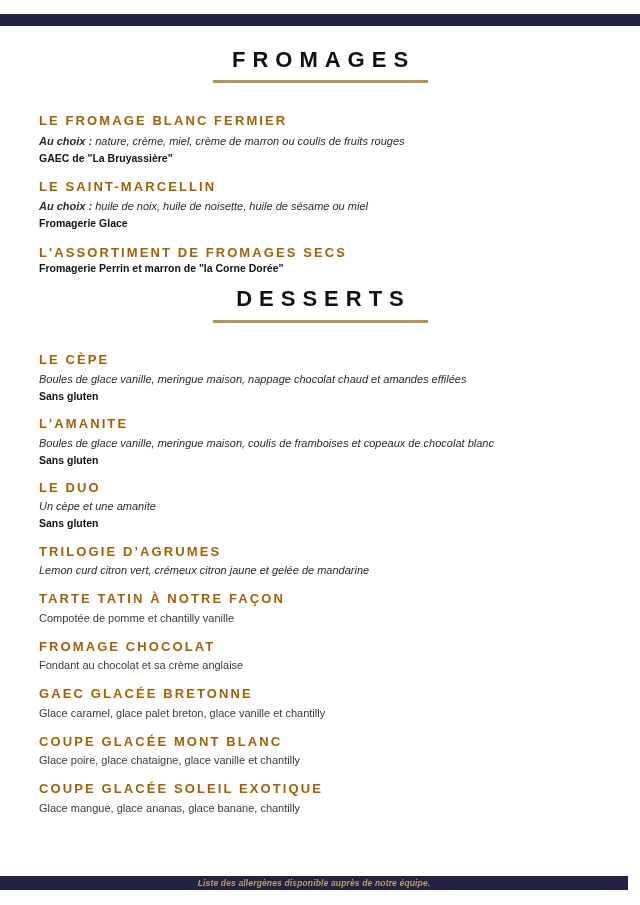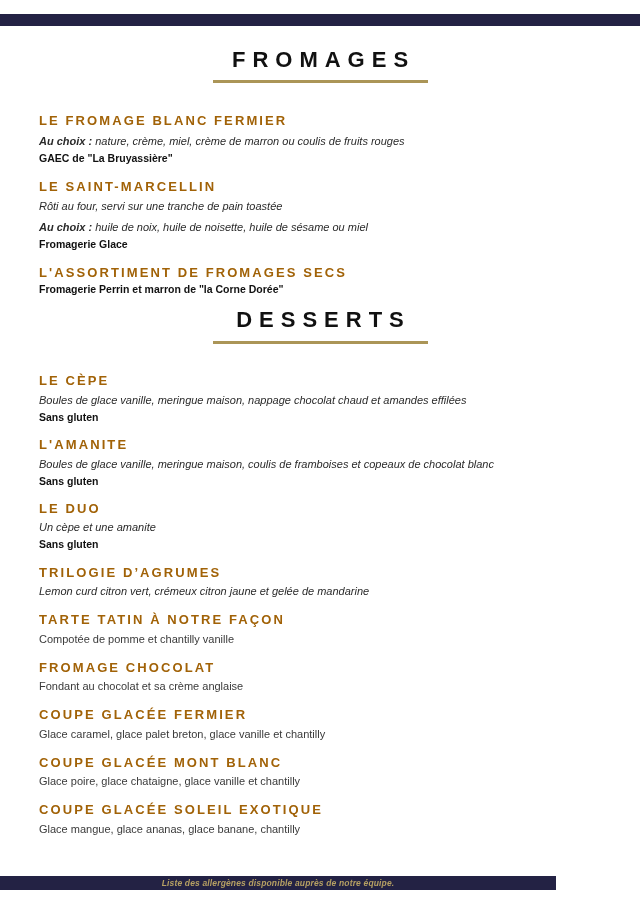--- a/index.html
+++ b/index.html
@@ -30,21 +30,21 @@
     top: 14px;
     width: 640px;
     height: 12px;
     background: #232244;
   }
 
   .footer-band {
     position: absolute;
     left: 0;
     top: 876px;
-    width: 556px;
+    width: 628px;
     height: 14px;
     background: #232244;
     display: flex;
     align-items: center;
     justify-content: center;
   }
   .footer-text {
     font-family: "Liberation Sans", sans-serif;
     font-size: 8.5px;
     font-weight: bold;
@@ -154,21 +154,20 @@
       <div class="items cheese">
 
         <div class="item">
           <div class="item-name">LE FROMAGE BLANC FERMIER</div>
           <div class="item-desc"><span class="lead">Au choix :</span><span> nature, crème, miel, crème de marron ou coulis de fruits rouges</span></div>
           <div class="item-note">GAEC de "La Bruyassière"</div>
         </div>
 
         <div class="item">
           <div class="item-name">LE SAINT-MARCELLIN</div>
-          <div class="item-desc">Rôti au four, servi sur une tranche de pain toastée</div>
           <div class="item-desc"><span class="lead">Au choix :</span><span> huile de noix, huile de noisette, huile de sésame ou miel</span></div>
           <div class="item-note">Fromagerie Glace</div>
         </div>
 
         <div class="item">
           <div class="item-name">L'ASSORTIMENT DE FROMAGES SECS</div>
           <div class="item-note">Fromagerie Perrin et marron de "la Corne Dorée"</div>
         </div>
 
       </div>
@@ -209,21 +208,21 @@
           <div class="item-name">TARTE TATIN À NOTRE FAÇON</div>
           <div class="item-desc plain">Compotée de pomme et chantilly vanille</div>
         </div>
 
         <div class="item">
           <div class="item-name">FROMAGE CHOCOLAT</div>
           <div class="item-desc plain">Fondant au chocolat et sa crème anglaise</div>
         </div>
 
         <div class="item">
-          <div class="item-name">COUPE GLACÉE FERMIER</div>
+          <div class="item-name">GAEC GLACÉE BRETONNE</div>
           <div class="item-desc plain">Glace caramel, glace palet breton, glace vanille et chantilly</div>
         </div>
 
         <div class="item">
           <div class="item-name">COUPE GLACÉE MONT BLANC</div>
           <div class="item-desc plain">Glace poire, glace chataigne, glace vanille et chantilly</div>
         </div>
 
         <div class="item">
           <div class="item-name">COUPE GLACÉE SOLEIL EXOTIQUE</div>

